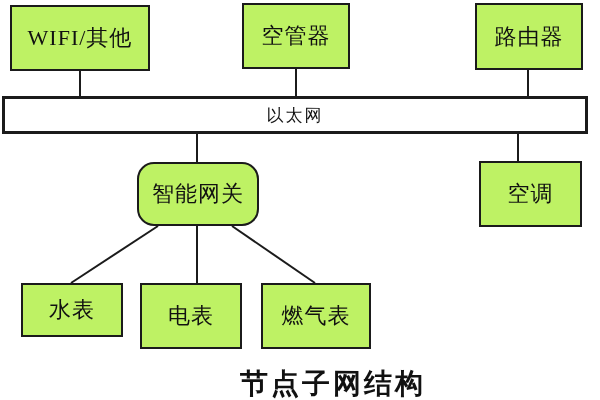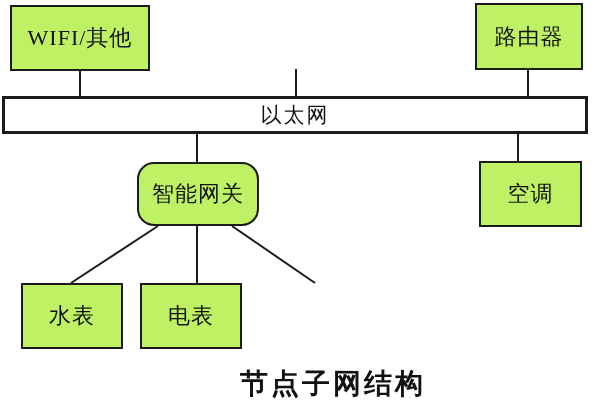--- a/index.html
+++ b/index.html
@@ -34,31 +34,31 @@
     white-space: nowrap;
   }
   .bus {
     position: absolute;
     box-sizing: border-box;
     border: 3px solid var(--line, #1b1b1b);
     background: #ffffff;
     display: flex;
     align-items: center;
     justify-content: center;
-    font-size: 21px;
+    font-size: 17px;
     letter-spacing: 2px;
   }
   
   .n-wifi     { left: 10px;  top: 5px;   width: 140px; height: 66px; }
   .n-airctrl  { left: 242px; top: 3px;   width: 108px; height: 66px; }
   .n-router   { left: 475px; top: 3px;   width: 108px; height: 67px; text-align: center; }
   .n-bus      { left: 2px;   top: 96px;  width: 586px; height: 38px; }
   .n-gateway  { left: 137px; top: 162px; width: 122px; height: 64px; border-radius: 17px; }
   .n-ac       { left: 469px; top: 161px; width: 103px; height: 66px; margin-left: 10px; }
-  .n-water    { left: 21px;  top: 283px; width: 102px; height: 66px; }
+  .n-water    { left: 21px;  top: 283px; width: 102px; height: 54px; }
   .n-electric { left: 140px; top: 283px; width: 102px; height: 66px; }
   .n-gas      { left: 261px; top: 283px; width: 110px; height: 66px; }
   .caption {
     position: absolute;
     left: 160px; top: 365px;
     width: 346px;
     text-align: center;
     font-family: "DejaVu Sans", "Liberation Sans", sans-serif;
     font-weight: bold;
     font-size: 28px;
@@ -79,20 +79,23 @@
     <line x1="518" y1="133" x2="518" y2="161"></line>
     <line x1="158" y1="226" x2="71" y2="283"></line>
     <line x1="197" y1="226" x2="197" y2="283"></line>
     <line x1="232" y1="226" x2="315" y2="283"></line>
   </svg>
 
   <div class="node n-wifi">
     <span>WIFI/其他</span>
   </div>
 
+  <div class="node n-airctrl">
+    <span>空管器</span>
+  </div>
 
   <div class="node n-router">
     <span>路由器</span>
   </div>
 
   <div class="bus n-bus">
     <span>以太网</span>
   </div>
 
   <div class="node n-gateway">
@@ -104,16 +107,19 @@
   </div>
 
   <div class="node n-water">
     <span>水表</span>
   </div>
 
   <div class="node n-electric">
     <span>电表</span>
   </div>
 
+  <div class="node n-gas">
+    <span>燃气表</span>
+  </div>
 
   <div class="caption">节点子网结构</div>
 
 </div>
 
 </body></html>

